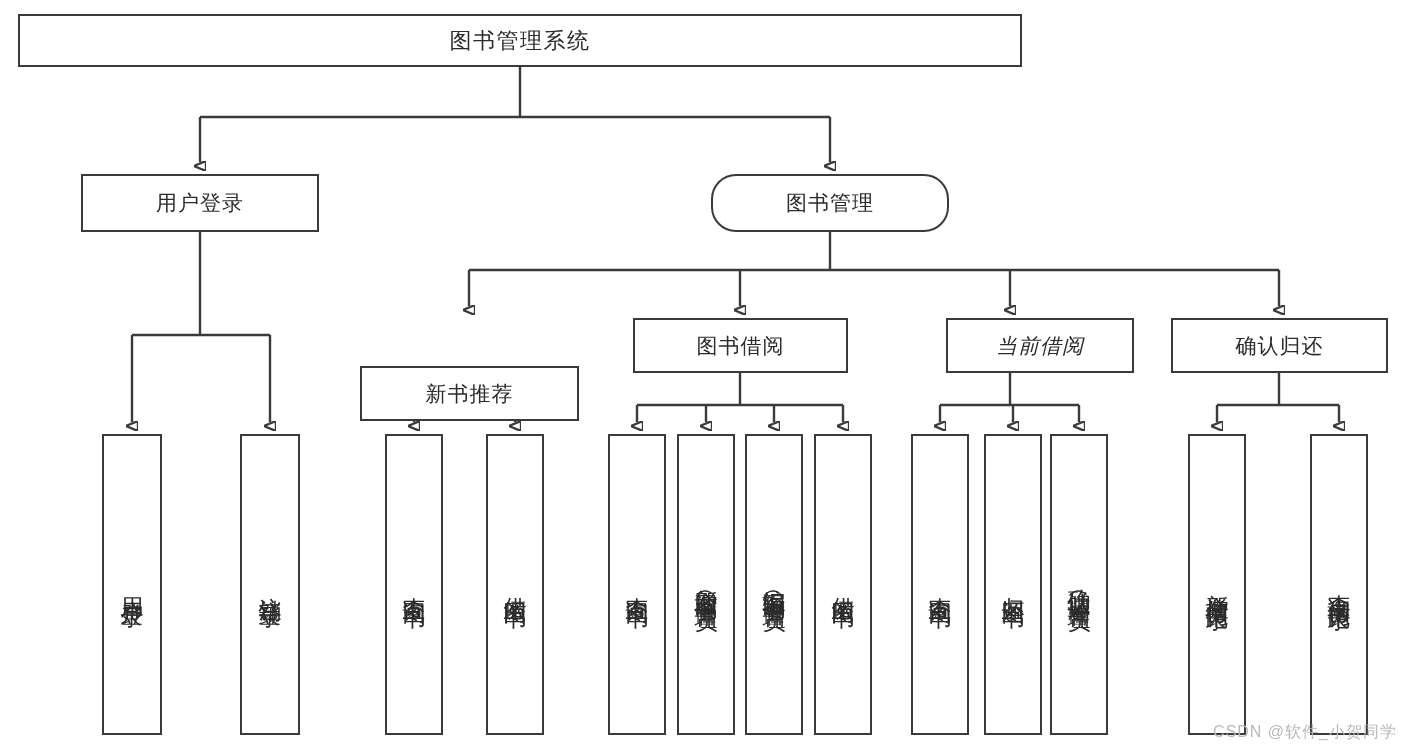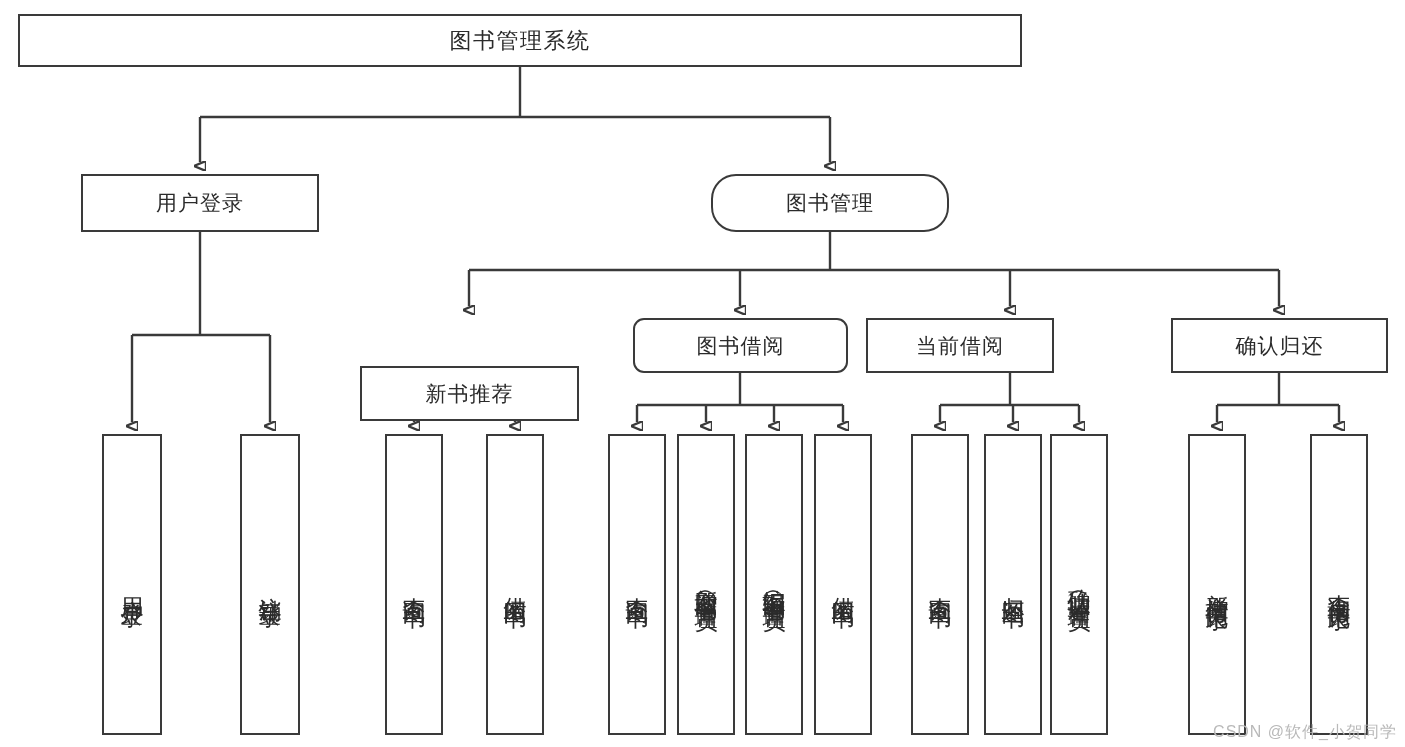--- a/index.html
+++ b/index.html
@@ -123,22 +123,22 @@
     <line x1="1217" y1="405" x2="1217" y2="422" marker-end="url(#arrow)"></line>
     <line x1="1339" y1="405" x2="1339" y2="422" marker-end="url(#arrow)"></line>
   </svg>
 
   <div class="node node-h node-root" style="left:18px; top:14px; width:1004px; height:53px;">图书管理系统</div>
 
   <div class="node node-h" style="left:81px; top:174px; width:238px; height:58px;">用户登录</div>
   <div class="node node-h" style="left:711px; top:174px; width:238px; height:58px;border-radius:25px;">图书管理</div>
 
   <div class="node node-h" style="left:360px; top:318px; width:219px; height:55px;margin-top:48px;">新书推荐</div>
-  <div class="node node-h" style="left:633px; top:318px; width:215px; height:55px;border-radius:11px;">图书借阅</div>
-  <div class="node node-h" style="left:866px; top:318px; width:188px; height:55px;">当前借阅</div>
+  <div class="node node-h" style="left:633px; top:318px; width:215px; height:55px;">图书借阅</div>
+  <div class="node node-h" style="left:946px; top:318px; width:188px; height:55px;font-style:italic;">当前借阅</div>
   <div class="node node-h" style="left:1171px; top:318px; width:217px; height:55px;">确认归还</div>
 
   <div class="node node-v" style="left:102px; top:434px; width:60px; height:301px;">用户登录</div>
   <div class="node node-v" style="left:240px; top:434px; width:60px; height:301px;">注销登录</div>
 
   <div class="node node-v" style="left:385px; top:434px; width:58px; height:301px;">查询图书</div>
   <div class="node node-v" style="left:486px; top:434px; width:58px; height:301px;">借阅图书</div>
 
   <div class="node node-v" style="left:608px; top:434px; width:58px; height:301px;">查询图书</div>
   <div class="node node-v" style="left:677px; top:434px; width:58px; height:301px;">新增图书（管理员）</div>

